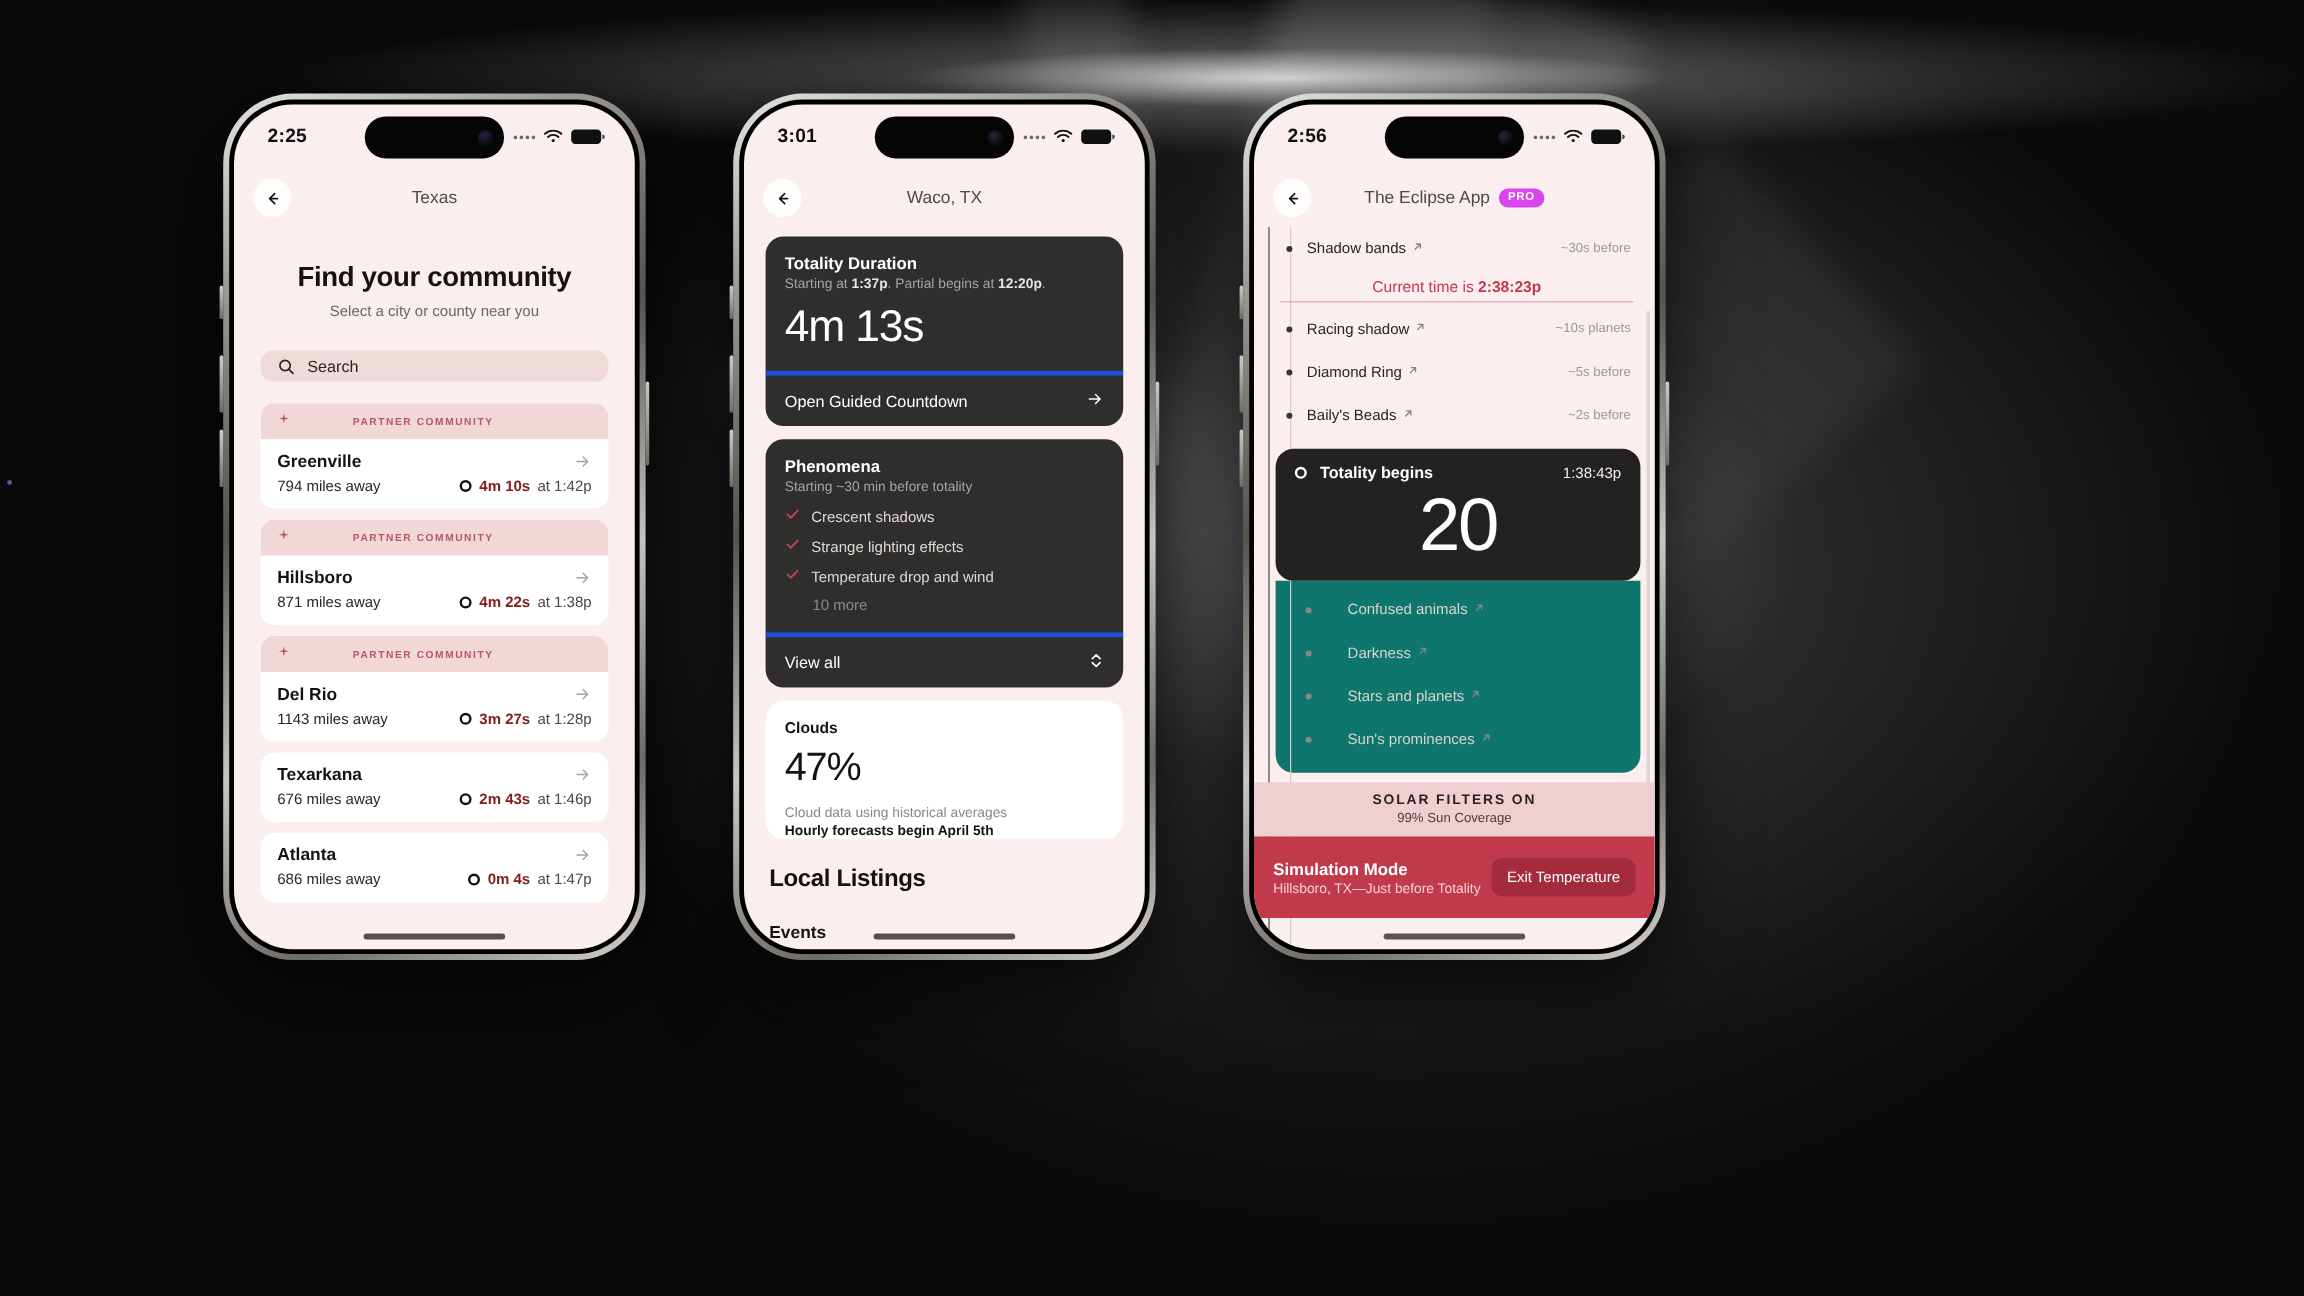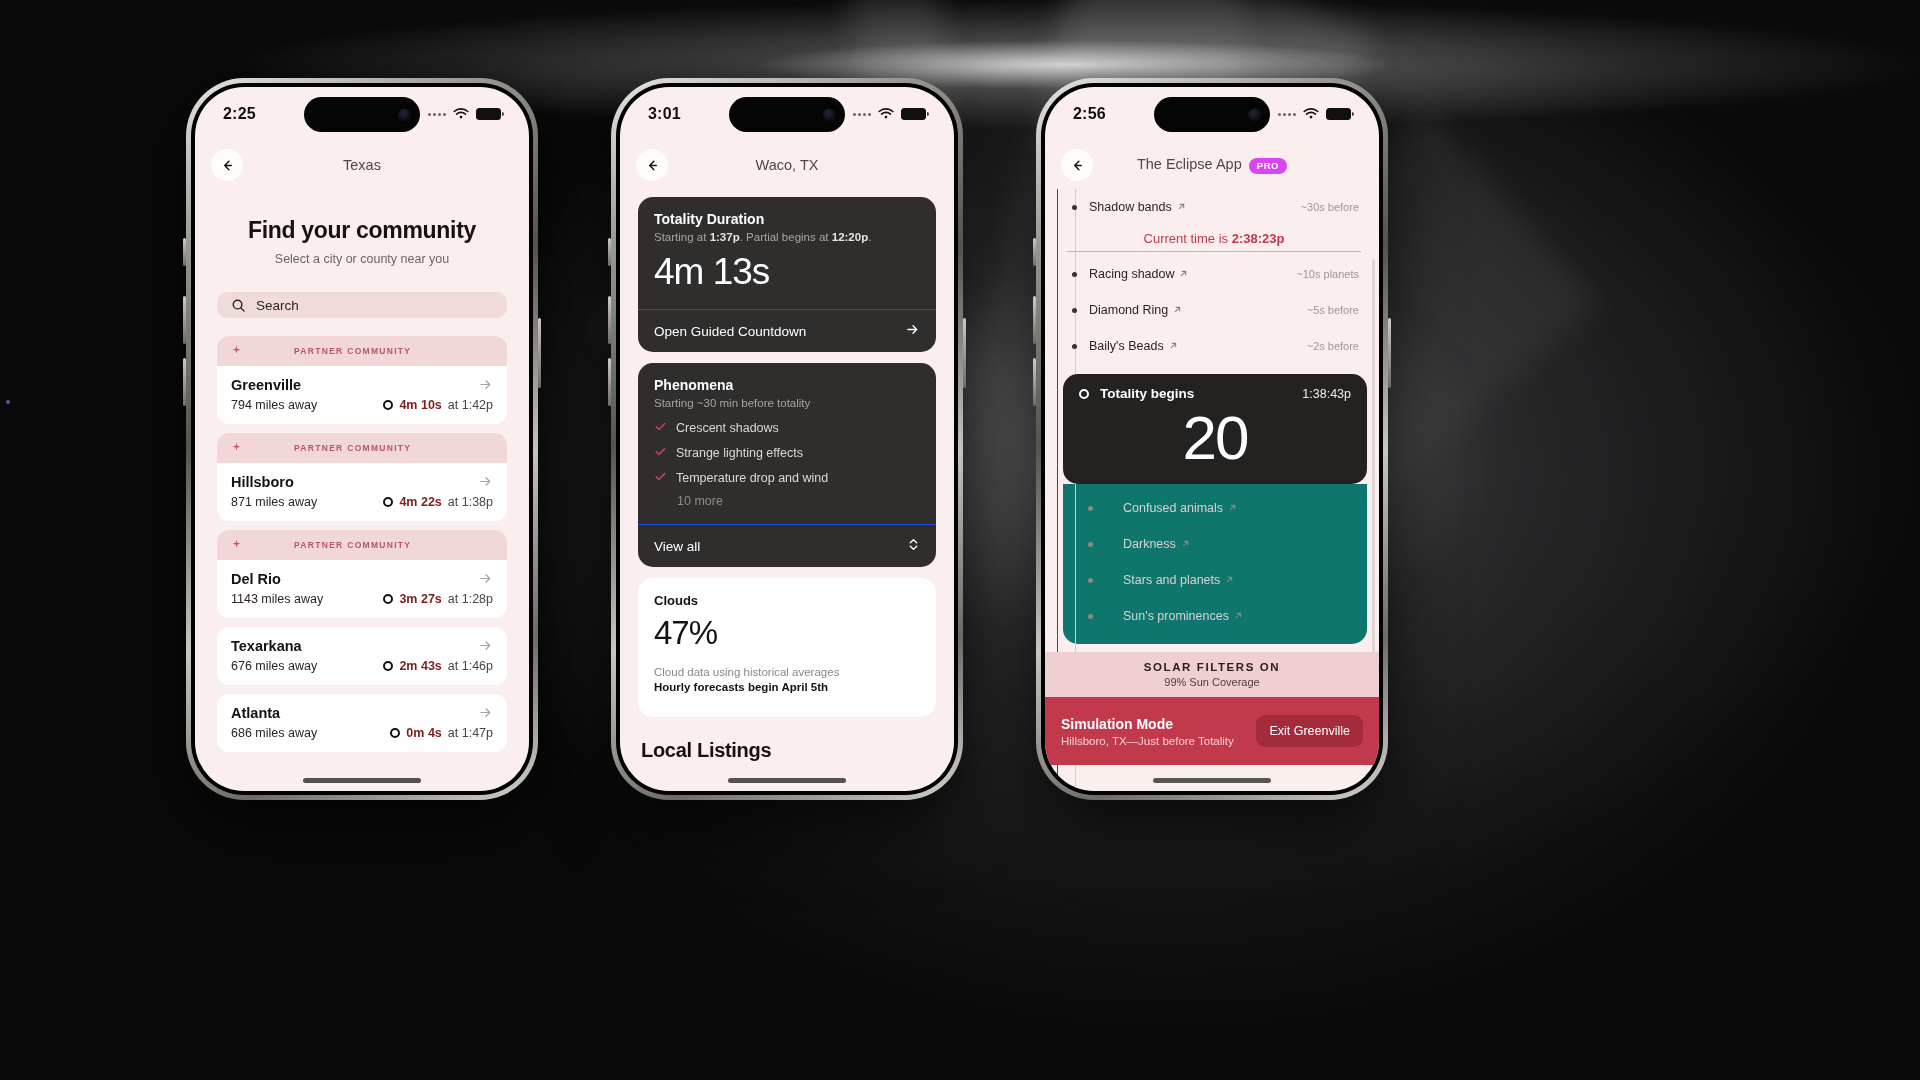--- a/index.html
+++ b/index.html
@@ -167,34 +167,34 @@
 
   
   .p2-body { height: calc(100% - 102px); padding: 8px 18px 0; overflow: hidden; }
   .darkcard { background: #2f2e2d; border-radius: 15px; margin-bottom: 11px; overflow: hidden; }
   .darkcard .pad { padding: 14px 16px 16px; }
   .dc-title { font-size: 14px; font-weight: 700; color: #fff; }
   .dc-sub { font-size: 11.5px; color: #a7a4a1; margin-top: 4px; }
   .dc-sub b { color: #e6e3e0; font-weight: 700; }
   .dc-big { font-size: 37px; font-weight: 400; color: #fff; margin-top: 8px; letter-spacing: -1px; }
   .dc-foot {
-    border-top: 1px solid #1d4ed8;
+    border-top: 4px solid #1d4ed8;
     padding: 12px 16px; display: flex; align-items: center;
     cursor: pointer;
     gap: 26px;
   }
   .dc-foot span { font-size: 13.5px; color: #fff; font-weight: 400; }
   .dc-foot .ic { margin-left: auto; }
 
   .phen-list { margin-top: 10px; }
   .phen-item { display: flex; align-items: center; gap: 9px; margin-bottom: 7px; }
   .phen-item .txt { font-size: 12.5px; color: #ddd9d6; }
   .phen-more { font-size: 12.5px; color: #8e8b88; padding-left: 23px; margin-top: 2px; }
 
-  .whitecard { background: #fff; border-radius: 15px; padding: 15px 16px 24px; margin-bottom: 11px; }
+  .whitecard { background: #fff; border-radius: 15px; padding: 15px 16px 0; margin-bottom: 11px; }
   .wc-title { font-size: 13px; font-weight: 700; color: #16120f; }
   .wc-big { font-size: 33px; font-weight: 400; color: #16120f; margin-top: 6px; letter-spacing: -1px; }
   .wc-note { font-size: 11.5px; color: #8b8784; margin-top: 14px; }
   .wc-note2 { font-size: 11.5px; color: #16120f; font-weight: 700; margin-top: 3px; }
 
   .p2-h2 { font-size: 20px; font-weight: 700; color: #16120f; margin: 22px 0 0 3px; letter-spacing: -0.3px; }
   .p2-h3 { font-size: 14.5px; font-weight: 700; color: #16120f; margin: 26px 0 0 3px; }
 
   
   .p3-body { height: calc(100% - 102px); position: relative; overflow: hidden; }
@@ -685,21 +685,21 @@
           <div class="solarbar">
             <div class="a">SOLAR FILTERS ON</div>
             <div class="b">99% Sun Coverage</div>
           </div>
 
           <div class="simbar">
             <div>
               <div class="t">Simulation Mode</div>
               <div class="s">Hillsboro, TX—Just before Totality</div>
             </div>
-            <div class="exitbtn">Exit Greenville</div>
+            <div class="exitbtn">Exit Temperature</div>
           </div>
         </div>
         <div class="homebar dark"></div>
       </div>
     </div>
   </div>
 
 </div>
 
 </body></html>

